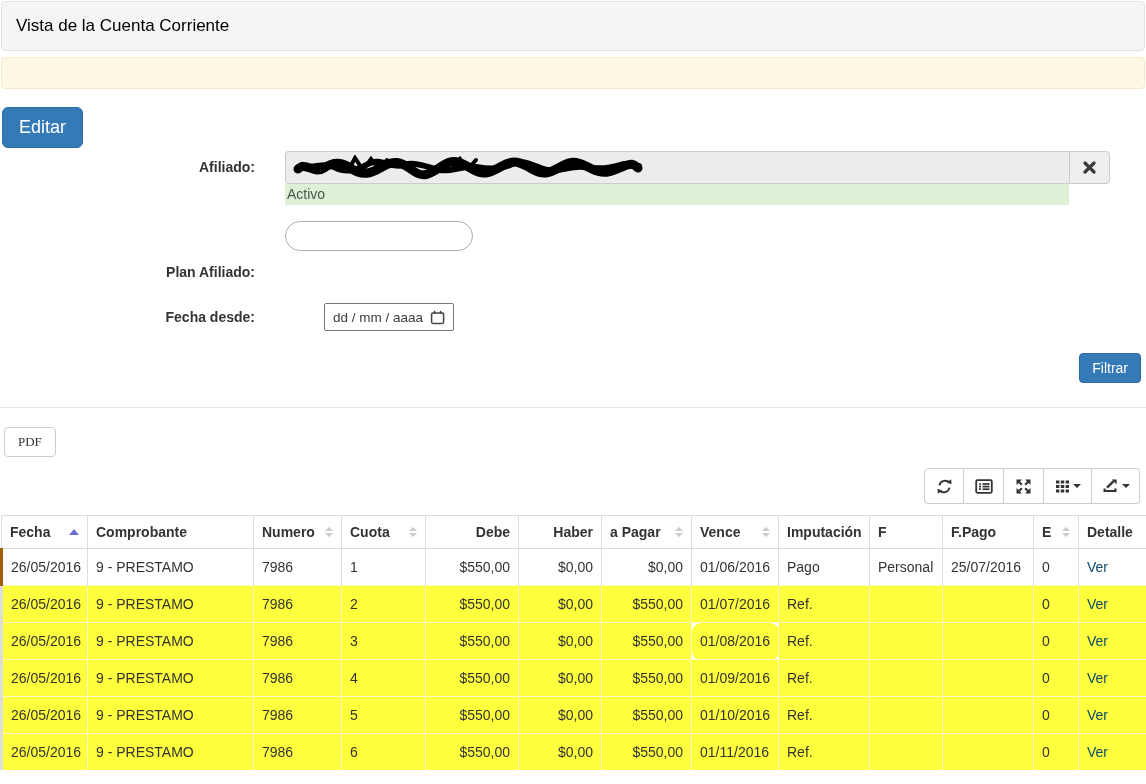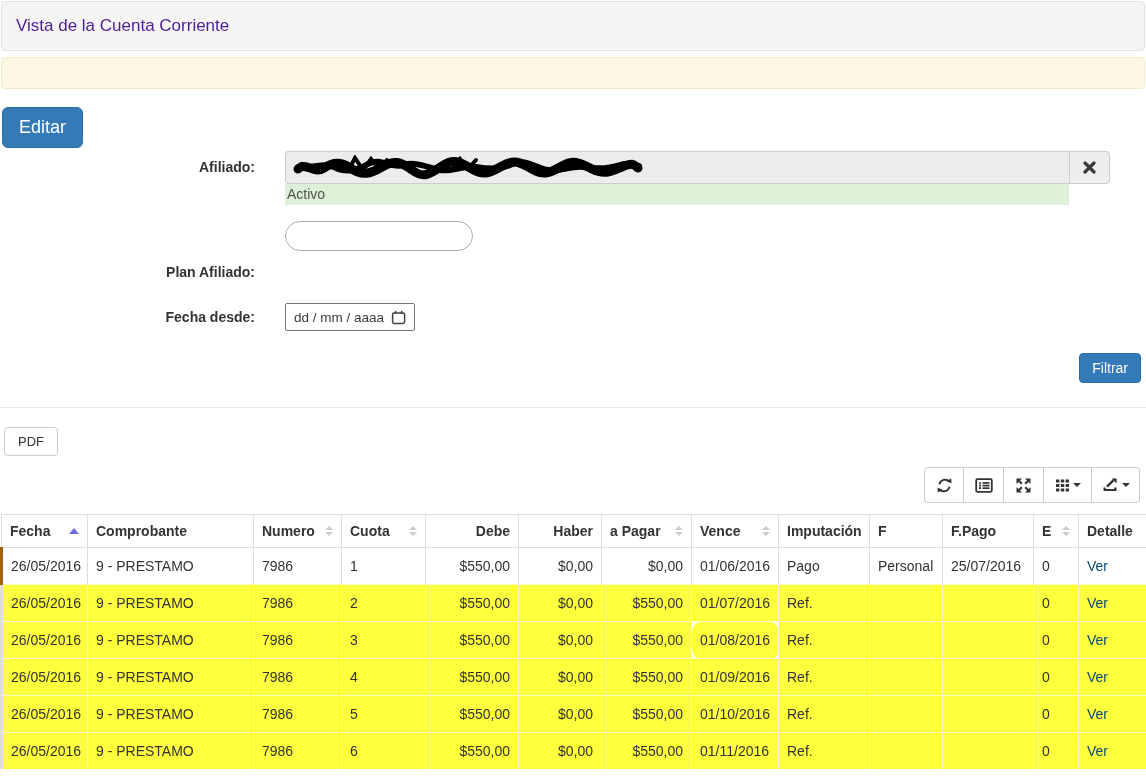--- a/index.html
+++ b/index.html
@@ -3,31 +3,31 @@
 <meta charset="utf-8">
 <style>
   * { box-sizing: border-box; margin: 0; padding: 0; }
   html,body { width:1146px; height:784px; overflow:hidden; background:#fff;
     font-family:"Liberation Sans", sans-serif; color:#333; }
 
   
   .page-title-box { margin:1px 1px 0 1px; height:50px; background:#f5f5f5;
     border:1px solid #e3e3e3; border-radius:4px; display:flex; align-items:center;
     padding-left:14px; }
-  .page-title-box span { font-size:17px; color:#4c1d95; }
+  .page-title-box span { font-size:17px; color:#000000; }
   .alert-bar { margin:6px 1px 0 1px; height:32px; background:#fcf8e3;
     border:1px solid #f5e9c8; border-radius:4px; }
 
   
   .btn-primary { background:#337ab7; border:1px solid #2e6da4; color:#fff;
     border-radius:5px; cursor:pointer; font-family:inherit; }
   .btn-editar { margin:18px 0 0 2px; font-size:18px; padding:9px 16px; border-radius:6px; }
   .btn-filtrar { font-size:14px; padding:6px 12px; border-radius:4px; }
   .btn-pdf { margin:19px 0 0 4px; background:#fff; border:1px solid #ccc; color:#333;
-    font-size:13px; padding:6px 13px; border-radius:4px; cursor:pointer; font-family:Liberation Sans, sans-serif; }
+    font-size:13px; padding:6px 13px; border-radius:4px; cursor:pointer; font-family:Liberation Serif, serif; }
 
   
   .form-area { margin-top:3px; }
   .form-row { display:flex; }
   .form-label { width:255px; margin-right:30px; text-align:right; font-weight:bold;
     font-size:14px; color:#333; }
   .row-afiliado .form-label { line-height:33px; }
   .input-group { display:flex; }
   .afiliado-input { width:784px; height:33px; background:#ececec; border:1px solid #ccc;
     border-right:none; border-radius:4px 0 0 4px; overflow:hidden; padding:3px 6px; }
@@ -37,21 +37,21 @@
   .status-bar { width:784px; height:21px; background:#dff0d8; font-size:14px;
     color:#4a554a; padding:2px 2px; line-height:17px; }
   .row-plan { margin-top:16px; }
   .row-plan .form-label { line-height:30px;margin-top:36px; }
   .plan-input { width:188px; height:30px; border:1px solid #adadad; border-radius:15px;
     padding:0 12px; font-size:14px; font-family:inherit; color:#333; outline:none; }
   .row-fecha1 { margin-top:16px; }
   .row-fecha2 { margin-top:19px; }
   .row-fecha1 .form-label, .row-fecha2 .form-label { line-height:28px; }
   .date-box { height:28px; border:1px solid #767676; border-radius:2px; background:#fff;
-    display:inline-flex; align-items:center; gap:7px; padding:12px 8px; cursor:pointer; }
+    display:inline-flex; align-items:center; gap:7px; padding:12px 8px; cursor:pointer;margin-left:39px; }
   .date-box span { font-size:13.5px; color:#3c3c3c; white-space:nowrap; }
   .filter-row { display:flex; justify-content:flex-end; margin:22px 5px 0 4px; }
 
   .divider { border:none; border-top:1px solid #e7e7e7; margin:24px 0 0 0; }
 
   
   .toolbar-row { display:flex; justify-content:flex-end; margin:11px 6px 0 0; }
   .btn-group { display:flex; }
   .tool-btn { width:40px; height:36px; background:#fff; border:1px solid #ccc;
     border-left-width:0; display:flex; align-items:center; justify-content:center;

